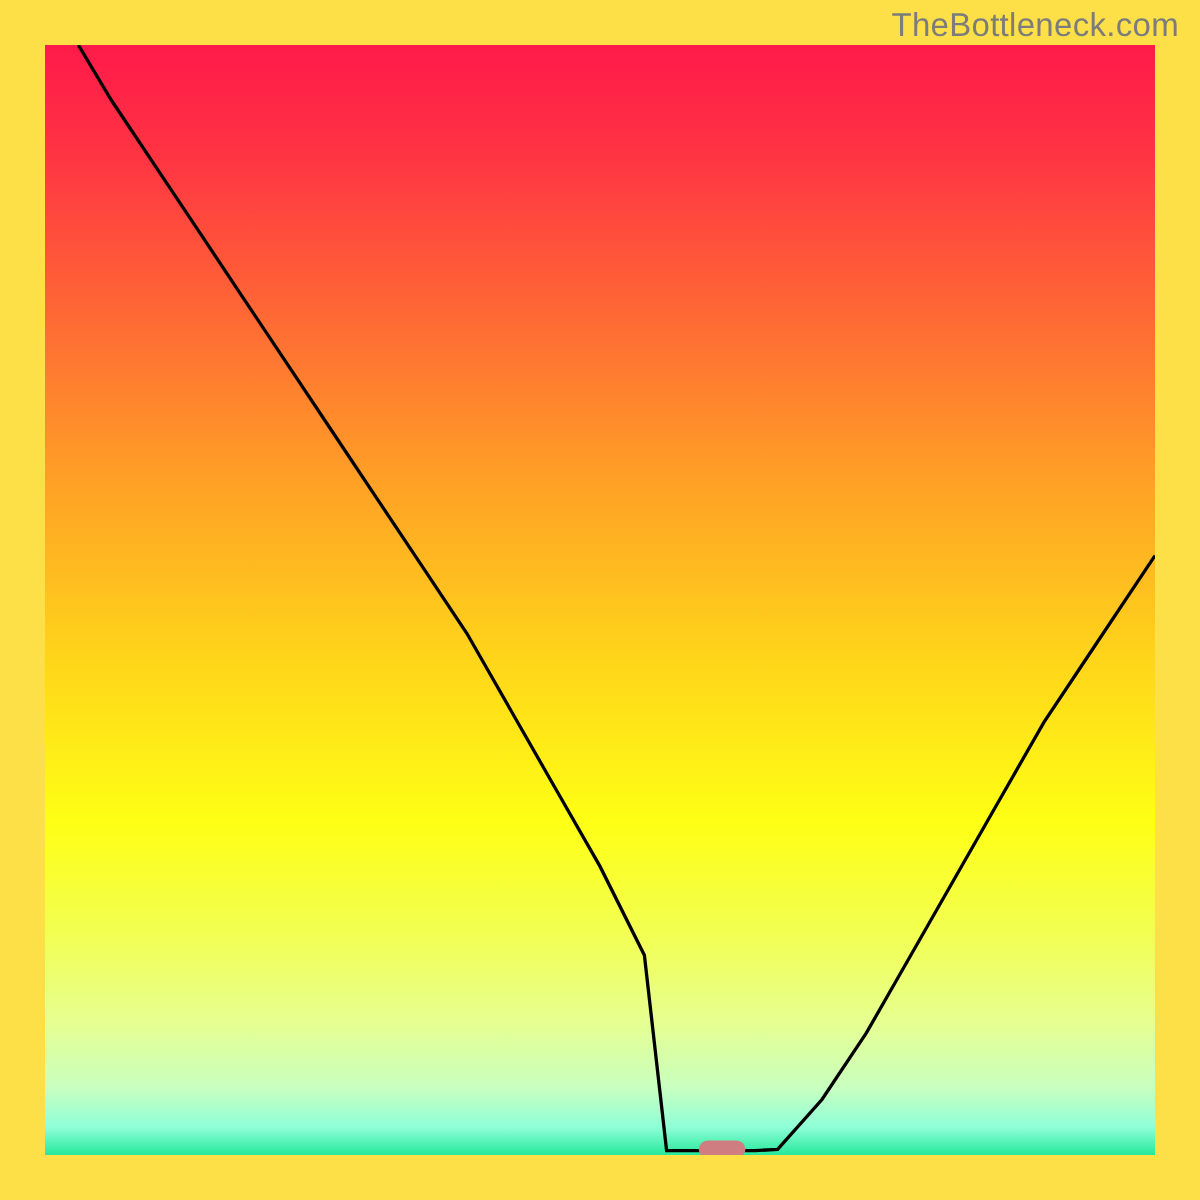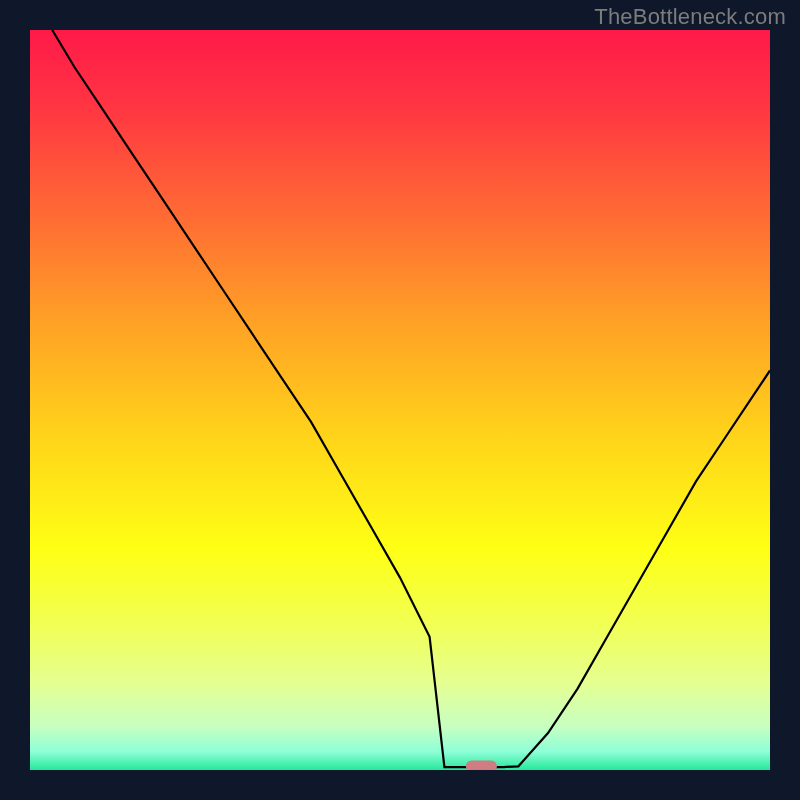--- a/index.html
+++ b/index.html
@@ -7,21 +7,21 @@
     padding: 0;
     width: 800px;
     height: 800px;
     background: #000000;
     overflow: hidden;
   }
   .outer {
     position: relative;
     width: 800px;
     height: 800px;
-    background: #0f172a;
+    background: #fde047;
   }
   .watermark {
     position: absolute;
     top: 4px;
     right: 14px;
     color: #7c7c7c;
     font-family: Arial, Helvetica, sans-serif;
     font-size: 22px;
     font-weight: 500;
     letter-spacing: 0.2px;

